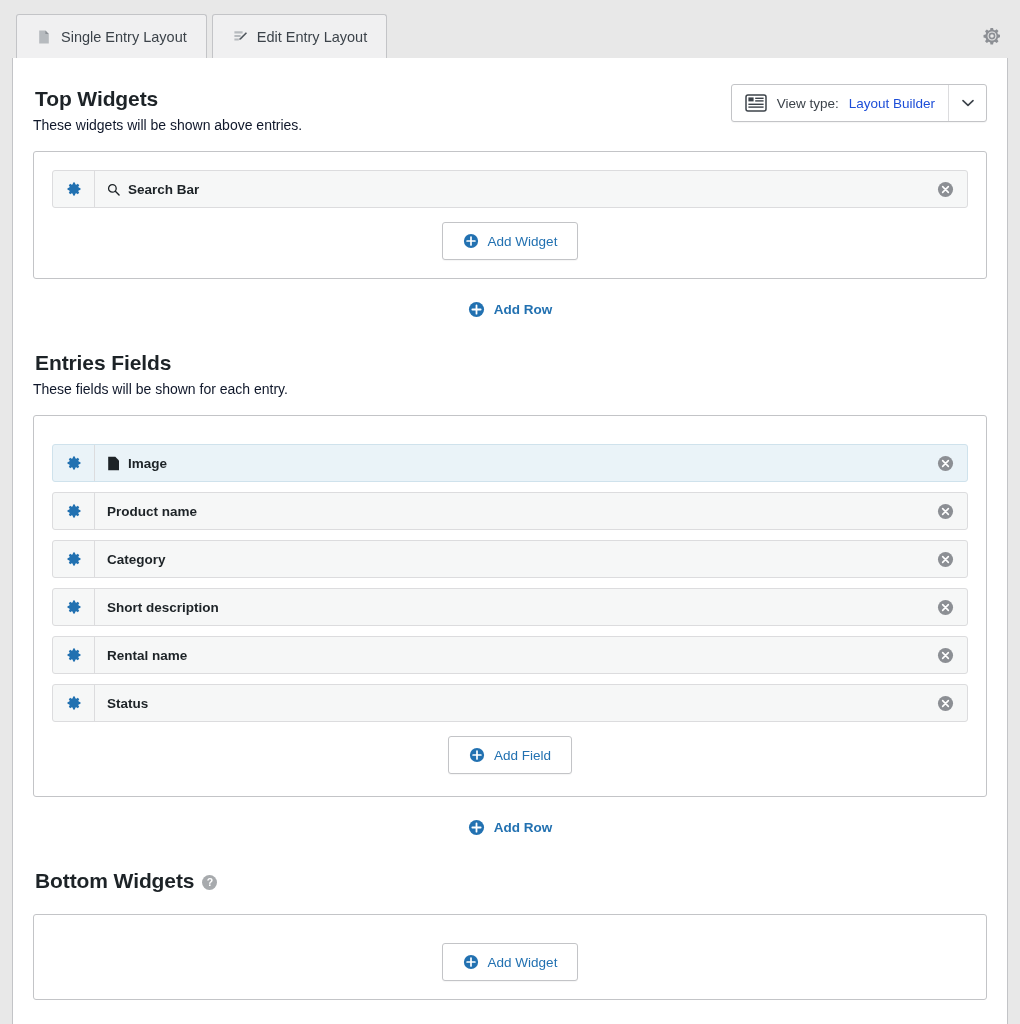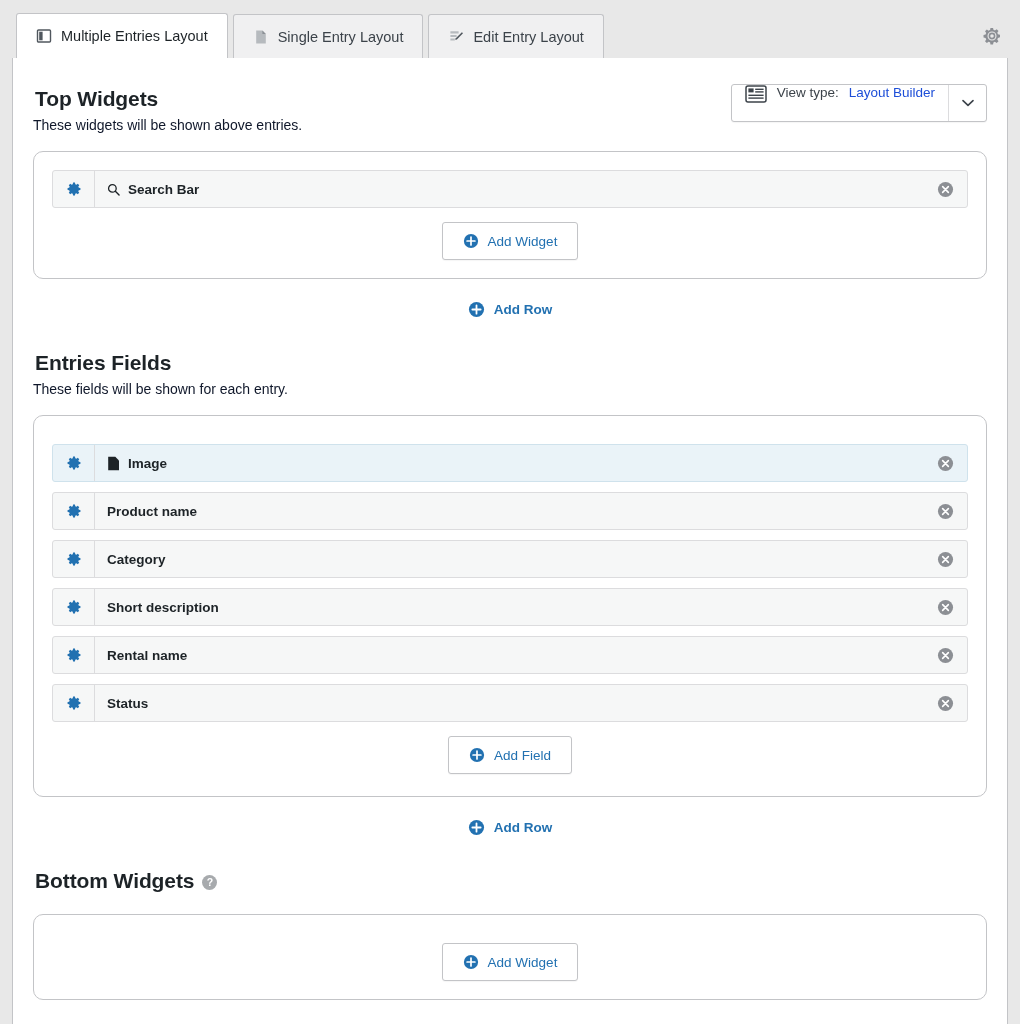--- a/index.html
+++ b/index.html
@@ -107,38 +107,39 @@
     align-items: stretch;
     border: 1px solid #c3c4c7;
     border-radius: 3px;
     background: #fff;
     height: 38px;
     box-shadow: 0 1px 1px rgba(0,0,0,0.04);
     overflow: hidden;
   }
   .viewtype .vt-main {
     display: flex;
+    align-items: center;
     gap: 10px;
     padding: 0 13px;
     font-size: 13.5px;
     color: #3c434a;
     cursor: pointer;
   }
   .viewtype .vt-val { color: #1d4ed8; }
   .viewtype .vt-caret {
     width: 38px;
     border-left: 1px solid #dcdcde;
     display: flex; align-items: center; justify-content: center;
     cursor: pointer;
   }
 
   
   .rowbox {
     border: 1px solid #c3c4c7;
-    border-radius: 10px;
+    border-radius: 3px;
     background: #fff;
     margin-top: 18px;
     padding: 18px 18px 18px 18px;
   }
   .rowbox.fields { padding-top: 28px; padding-bottom: 22px; }
 
   
   .item {
     display: flex;
     align-items: stretch;
@@ -223,29 +224,20 @@
 
   svg { display: block; }
 </style>
 </head>
 <body>
 
 <div class="app">
 
   <div class="tabstrip">
 
-    <div class="tab active">
-      <span class="ticon">
-        <svg width="16" height="16" viewBox="0 0 16 16">
-          <rect x="1.5" y="2" width="13" height="12" rx="1" fill="none" stroke="#50575e" stroke-width="1.4"></rect>
-          <rect x="3.2" y="3.7" width="3.4" height="8.6" fill="#50575e"></rect>
-        </svg>
-      </span>
-      <span>Multiple Entries Layout</span>
-    </div>
 
     <div class="tab">
       <span class="ticon">
         <svg width="16" height="16" viewBox="0 0 16 16">
           <path d="M3.2 1.6h6.2l3.4 3.4v9.4H3.2z" fill="#b6babe"></path>
           <path d="M9.4 1.6 12.8 5H9.4z" fill="#8c9196"></path>
         </svg>
       </span>
       <span>Single Entry Layout</span>
     </div>

